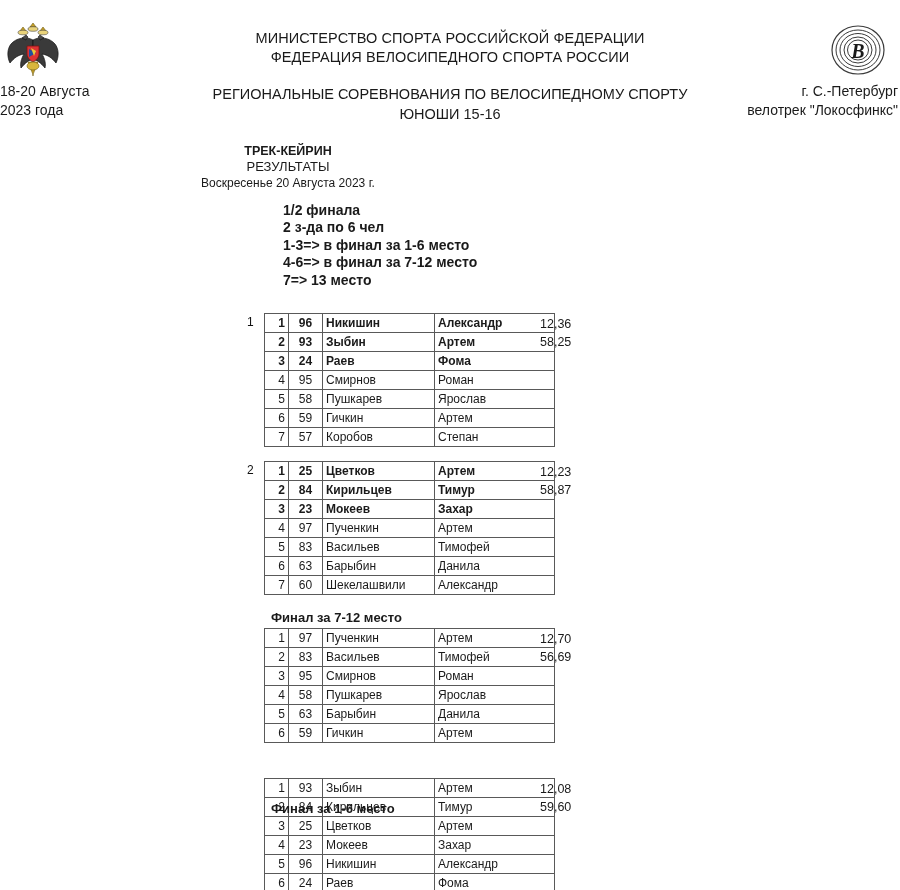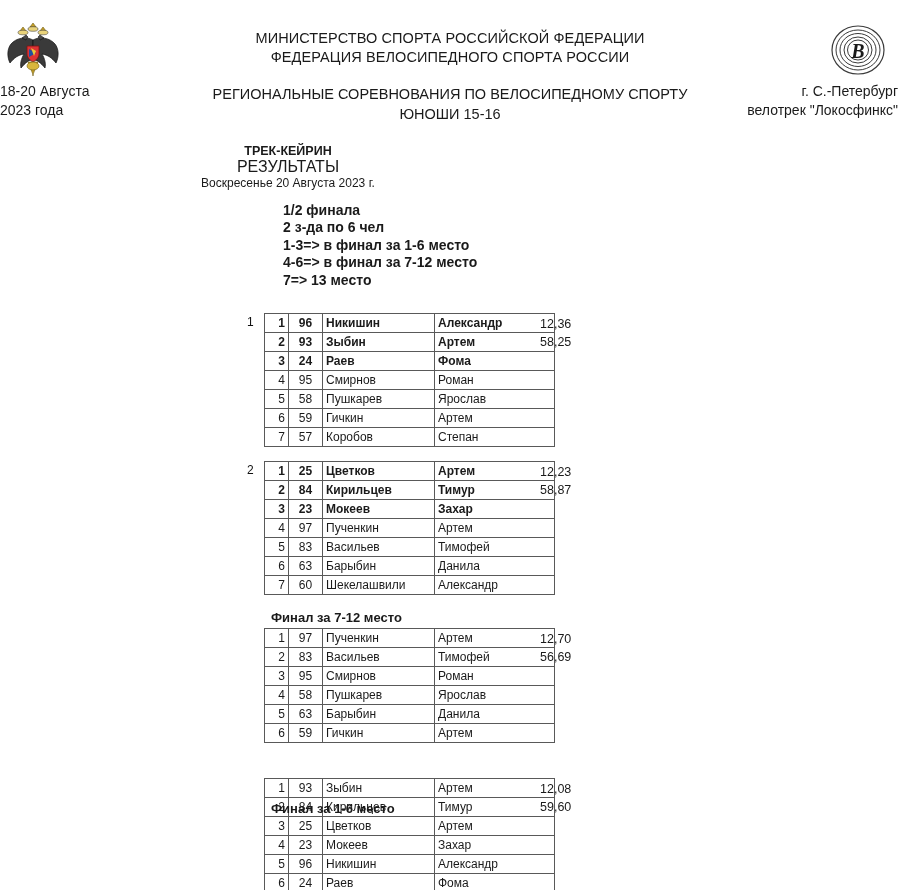--- a/index.html
+++ b/index.html
@@ -87,21 +87,21 @@
     width: 560px;
     text-align: center;
     font-size: 12.5px;
     line-height: 16px;
     margin-left: 8px;
   }
   .event-head .discipline {
     font-weight: bold;
     font-size: 12.5px;
   }
-  .event-head .results-word { font-size: 16px; }
+  .event-head .results-word { font-size: 13px; }
   .event-head .date-line { font-size: 12px; }
 
   .format-notes {
     position: absolute;
     left: 283px;
     top: 202px;
     font-size: 14px;
     line-height: 17.4px;
     font-weight: bold;
     text-align: left;

